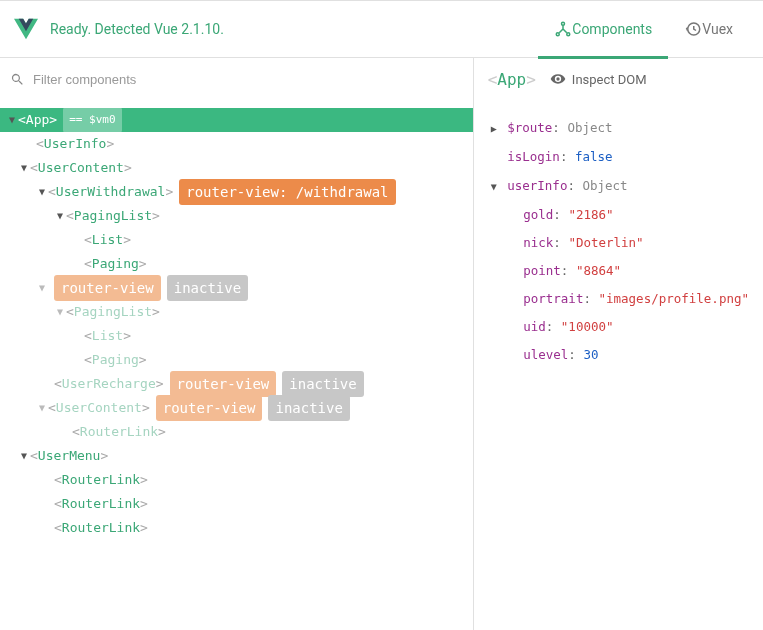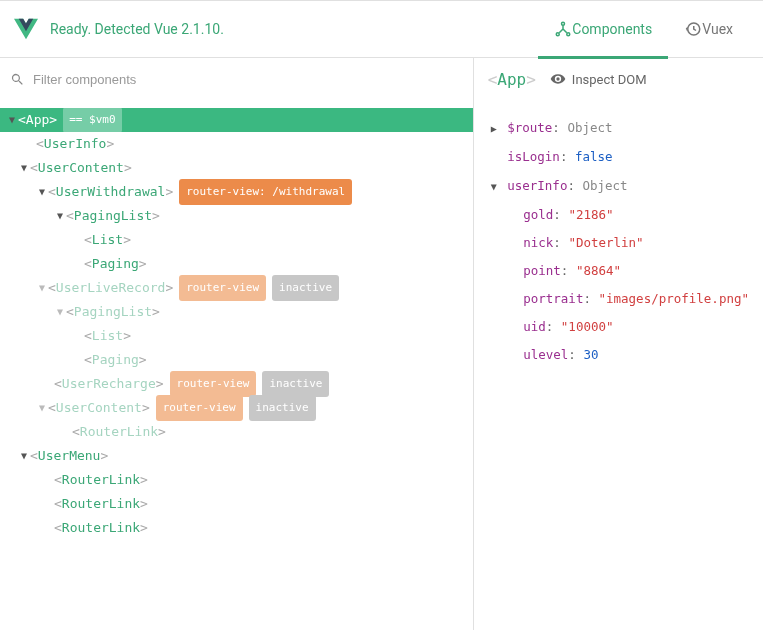--- a/index.html
+++ b/index.html
@@ -94,21 +94,21 @@
   .node.selected .tag, .node.selected .bracket { color: #fff; }
   .badge-eq {
     background: rgba(255,255,255,0.3);
     color: #fff;
     font-size: 11px;
     padding: 1px 6px;
     border-radius: 3px;
     margin-left: 6px;
   }
   .pill {
-    font-size: 11px;
+    font-size: 14px;
     padding: 1px 7px;
     border-radius: 3px;
     margin-left: 6px;
     color: #fff;
   }
   .pill-orange { background: #ec8b4a; }
   .pill-orange-faded { background: #f3bb93; }
   .pill-gray { background: #c7c7c7; }
   .faded .tag { color: #a5d4c0; }
   .faded .arrow { color: #bbb; }
@@ -224,21 +224,20 @@
 
       <div class="node">
         <span class="indent" style="width:72px"></span>
           <span class="arrow none">▼</span>
         <span><span class="bracket">&lt;</span><span class="tag">Paging</span><span class="bracket">&gt;</span></span>
       </div>
 
       <div class="node faded">
         <span class="indent" style="width:36px"></span>
           <span class="arrow">▼</span>
-        <span><span class="bracket">&lt;</span><span class="tag">UserLiveRecord</span><span class="bracket">&gt;</span></span>
         <span class="pill pill-orange-faded">router-view</span>
         <span class="pill pill-gray">inactive</span>
       </div>
 
       <div class="node faded">
         <span class="indent" style="width:54px"></span>
           <span class="arrow">▼</span>
         <span><span class="bracket">&lt;</span><span class="tag">PagingList</span><span class="bracket">&gt;</span></span>
       </div>
 

